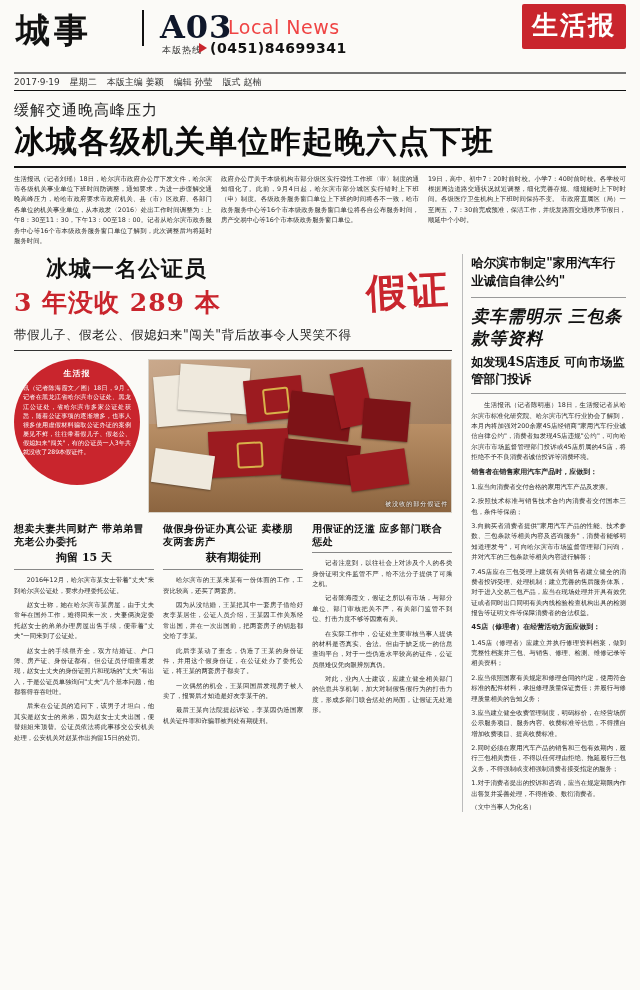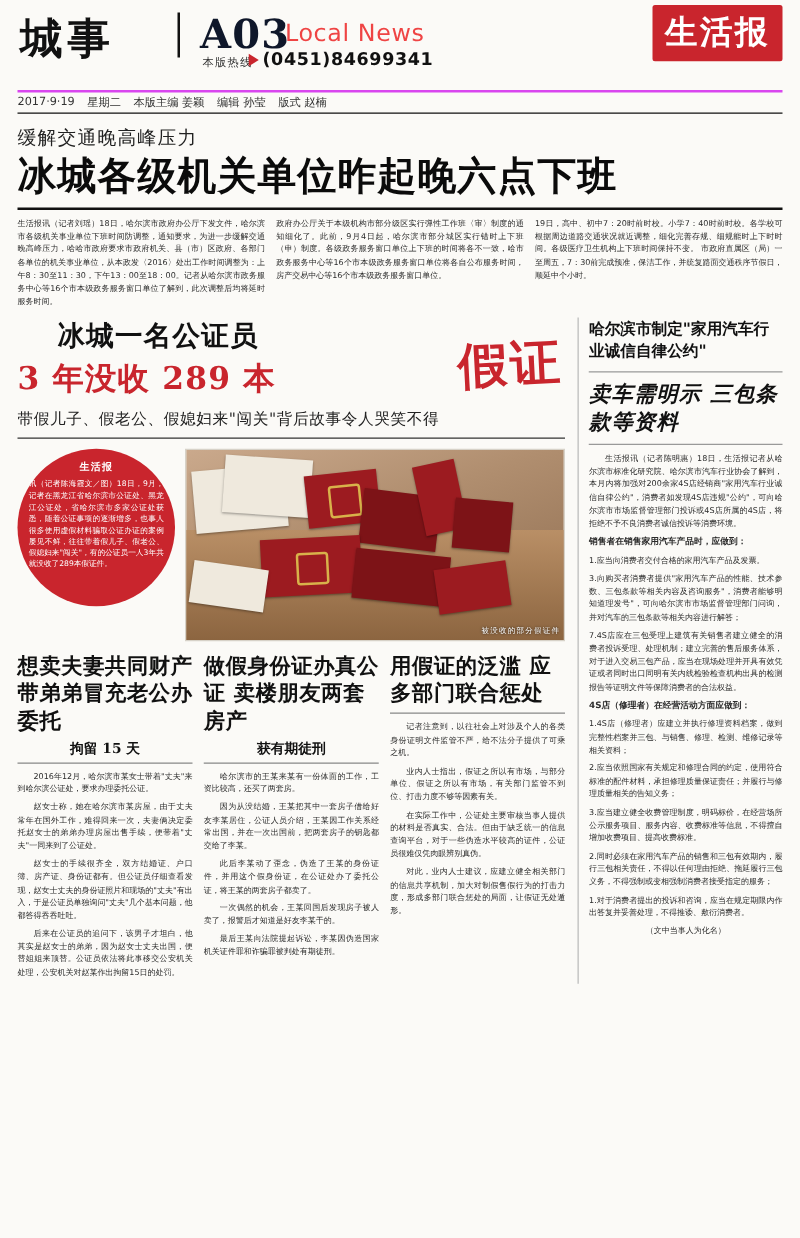--- a/index.html
+++ b/index.html
@@ -6,21 +6,21 @@
   body{
     width:640px;height:990px;
     background:#fbfaf7;
     font-family:"DejaVu Sans","Liberation Sans",sans-serif;
     color:#1a1a1a;
     overflow:hidden;
   }
   .page{position:relative;width:640px;height:990px;box-sizing:border-box;padding:0 14px;}
 
   
-  .masthead{position:relative;height:72px;border-bottom:2px solid #d946ef;}
+  .masthead{position:relative;height:72px;border-bottom:2px solid #737373;}
   .mast-title{
     position:absolute;left:2px;top:8px;
     font-family:"DejaVu Serif","Liberation Serif",serif;
     font-size:34px;font-weight:700;letter-spacing:4px;color:#111;
   }
   .mast-sep{position:absolute;left:128px;top:10px;width:2px;height:36px;background:#111;}
   .mast-code{
     position:absolute;left:146px;top:8px;
     font-family:"DejaVu Serif","Liberation Serif",serif;
     font-size:32px;font-weight:700;color:#0f172a;letter-spacing:1px;
@@ -92,37 +92,37 @@
   .ph-red.b{background:#7d1317;}
   .ph-seal{position:absolute;width:22px;height:22px;border:2px solid #d8b24a;border-radius:3px;}
   .ph-caption{
     position:absolute;right:3px;bottom:3px;color:#fff;font-size:6px;
     text-shadow:0 0 2px rgba(0,0,0,.9);letter-spacing:1px;
   }
 
   
   .three{display:flex;gap:9px;margin-top:9px;}
   .three .col{flex:1;}
-  .st-head{font-family:"DejaVu Serif","Liberation Serif",serif;font-size:17px;font-weight:700;color:#111;letter-spacing:.5px;line-height:1.3;}
+  .st-head{font-family:"DejaVu Serif","Liberation Serif",serif;font-size:10px;font-weight:700;color:#111;letter-spacing:.5px;line-height:1.3;}
   .st-sub{font-family:"DejaVu Serif","Liberation Serif",serif;font-size:11px;font-weight:700;color:#111;text-align:center;margin-top:2px;}
   .st-rule{height:1px;background:#888;margin:4px 0 5px;}
   .st-body{font-size:6.4px;line-height:1.62;text-align:justify;color:#2b2b2b;}
   .st-body p{margin:0 0 4px;text-indent:2em;}
 
   
   .rail-title{font-family:"DejaVu Serif","Liberation Serif",serif;font-size:12.5px;font-weight:700;line-height:1.45;color:#111;}
   .rail-big{font-family:"DejaVu Serif","Liberation Serif",serif;font-size:17px;font-weight:700;line-height:1.3;color:#111;margin-top:7px;letter-spacing:1px;font-style:italic;}
   .rail-sub{font-family:"DejaVu Serif","Liberation Serif",serif;font-size:12px;font-weight:700;line-height:1.4;color:#111;margin-top:5px;}
   .rail-rule{height:1px;background:#999;margin:6px 0;}
   .rail-body{font-size:6.4px;line-height:1.62;text-align:justify;color:#2b2b2b;}
   .rail-body p{margin:0 0 4px;text-indent:2em;}
   .rail-body p.noind{text-indent:0;}
   .rail-sec{font-size:7px;font-weight:700;margin:5px 0 3px;text-indent:0;}
 
-  .end-note{font-size:6.4px;text-align:center;color:#2b2b2b;margin-top:3px;}
+  .end-note{font-size:6.4px;text-align:left;color:#2b2b2b;margin-top:3px;}
 </style>
 </head>
 <body>
 
 <div class="page">
 
   <div class="masthead">
     <div class="mast-title">城事</div>
     <div class="mast-sep"></div>
     <div class="mast-code">A03</div>
@@ -213,38 +213,40 @@
             <p>一次偶然的机会，王某回国后发现房子被人卖了，报警后才知道是好友李某干的。</p>
             <p>最后王某向法院提起诉讼，李某因伪造国家机关证件罪和诈骗罪被判处有期徒刑。</p>
           </div>
         </div>
 
         <div class="col">
           <div class="st-head">用假证的泛滥 应多部门联合惩处</div>
           <div class="st-rule"></div>
           <div class="st-body">
             <p>记者注意到，以往社会上对涉及个人的各类身份证明文件监管不严，给不法分子提供了可乘之机。</p>
-            <p>业内人士指出，假证之所以有市场，与部分单位、假证之所以有市场，有关部门监管不到位、打击力度不够等因素有关。</p>
+            <p>记者陈海霞文，假证之所以有市场，与部分单位、部门审核把关不严，有关部门监管不到位、打击力度不够等因素有关。</p>
             <p>在实际工作中，公证处主要审核当事人提供的材料是否真实、合法。但由于缺乏统一的信息查询平台，对于一些伪造水平较高的证件，公证员很难仅凭肉眼辨别真伪。</p>
             <p>对此，业内人士建议，应建立健全相关部门的信息共享机制，加大对制假售假行为的打击力度，形成多部门联合惩处的局面，让假证无处遁形。</p>
           </div>
         </div>
       </div>
     </div>
 
     <div class="mid-right">
       <div class="rail-title">哈尔滨市制定"家用汽车行业诚信自律公约"</div>
       <div class="rail-rule"></div>
       <div class="rail-big">卖车需明示 三包条款等资料</div>
+      <div class="rail-sub">如发现4S店违反 可向市场监管部门投诉</div>
       <div class="rail-rule"></div>
       <div class="rail-body">
         <p>生活报讯（记者陈明惠）18日，生活报记者从哈尔滨市标准化研究院、哈尔滨市汽车行业协会了解到，本月内将加强对200余家4S店经销商"家用汽车行业诚信自律公约"，消费者如发现4S店违规"公约"，可向哈尔滨市市场监督管理部门投诉或4S店所属的4S店，将拒绝不予不良消费者诚信投诉等消费环境。</p>
 
         <p class="rail-sec noind">销售者在销售家用汽车产品时，应做到：</p>
         <p class="noind">1.应当向消费者交付合格的家用汽车产品及发票。</p>
+        <p class="noind">2.按照技术标准与销售技术合约内消费者交付国本三包，条件等保函；</p>
         <p class="noind">3.向购买者消费者提供"家用汽车产品的性能、技术参数、三包条款等相关内容及咨询服务"，消费者能够明知道理发号"，可向哈尔滨市市场监督管理部门问询，并对汽车的三包条款等相关内容进行解答；</p>
         <p class="noind">7.4S店应在三包受理上建筑有关销售者建立健全的消费者投诉受理、处理机制；建立完善的售后服务体系，对于进入交易三包产品，应当在现场处理并开具有效凭证或者同时出口同明有关内线检验检查机构出具的检测报告等证明文件等保障消费者的合法权益。</p>
 
         <p class="rail-sec noind">4S店（修理者）在经营活动方面应做到：</p>
         <p class="noind">1.4S店（修理者）应建立并执行修理资料档案，做到完整性档案并三包、与销售、修理、检测、维修记录等相关资料；</p>
         <p class="noind">2.应当依照国家有关规定和修理合同的约定，使用符合标准的配件材料，承担修理质量保证责任；并履行与修理质量相关的告知义务；</p>
         <p class="noind">3.应当建立健全收费管理制度，明码标价，在经营场所公示服务项目、服务内容、收费标准等信息，不得擅自增加收费项目、提高收费标准。</p>
         <p class="noind">2.同时必须在家用汽车产品的销售和三包有效期内，履行三包相关责任，不得以任何理由拒绝、拖延履行三包义务，不得强制或变相强制消费者接受指定的服务；</p>
         <p class="noind">1.对于消费者提出的投诉和咨询，应当在规定期限内作出答复并妥善处理，不得推诿、敷衍消费者。</p>
       </div>

